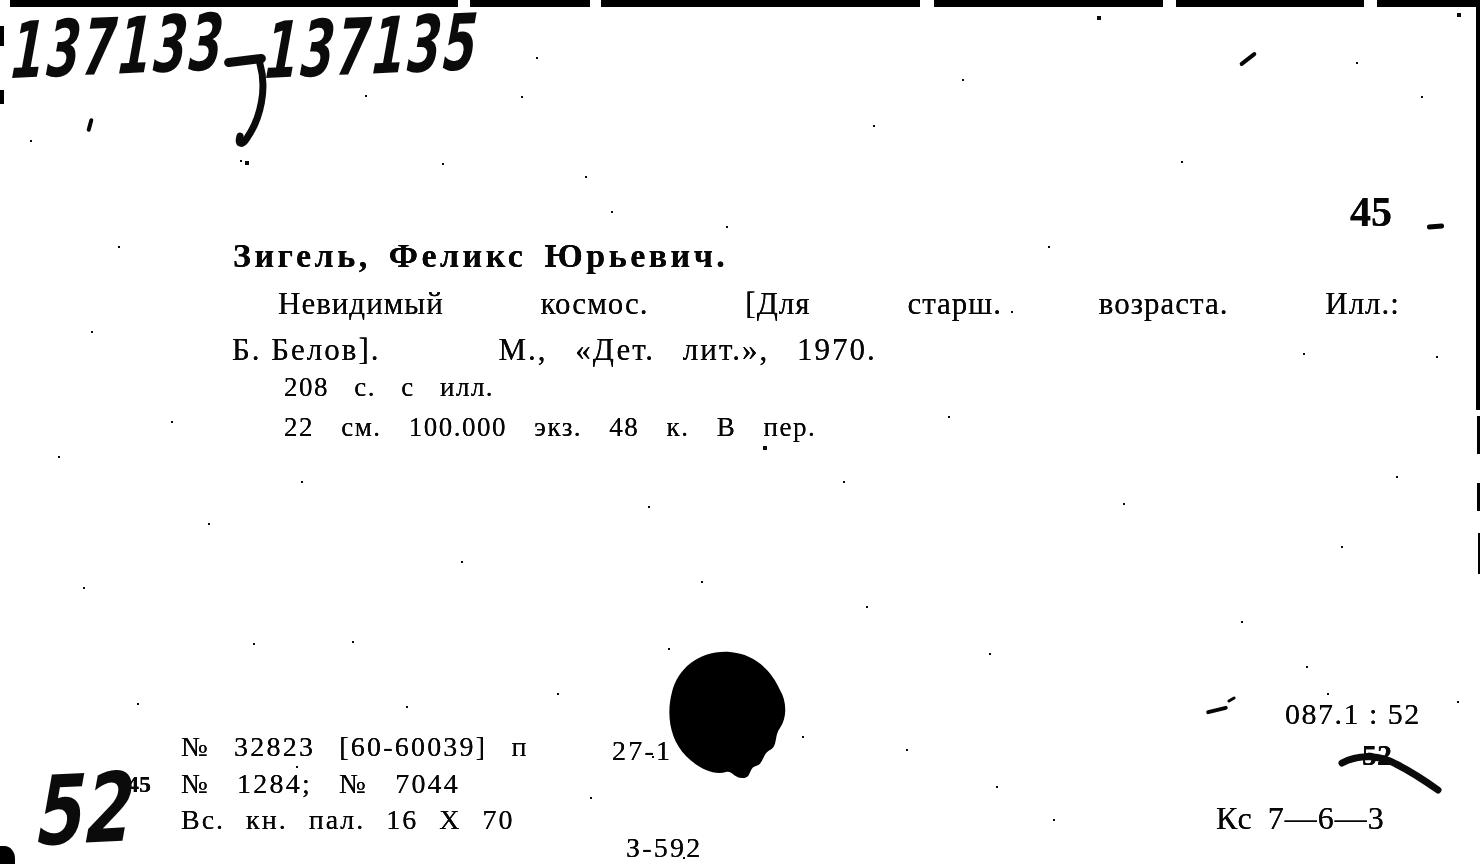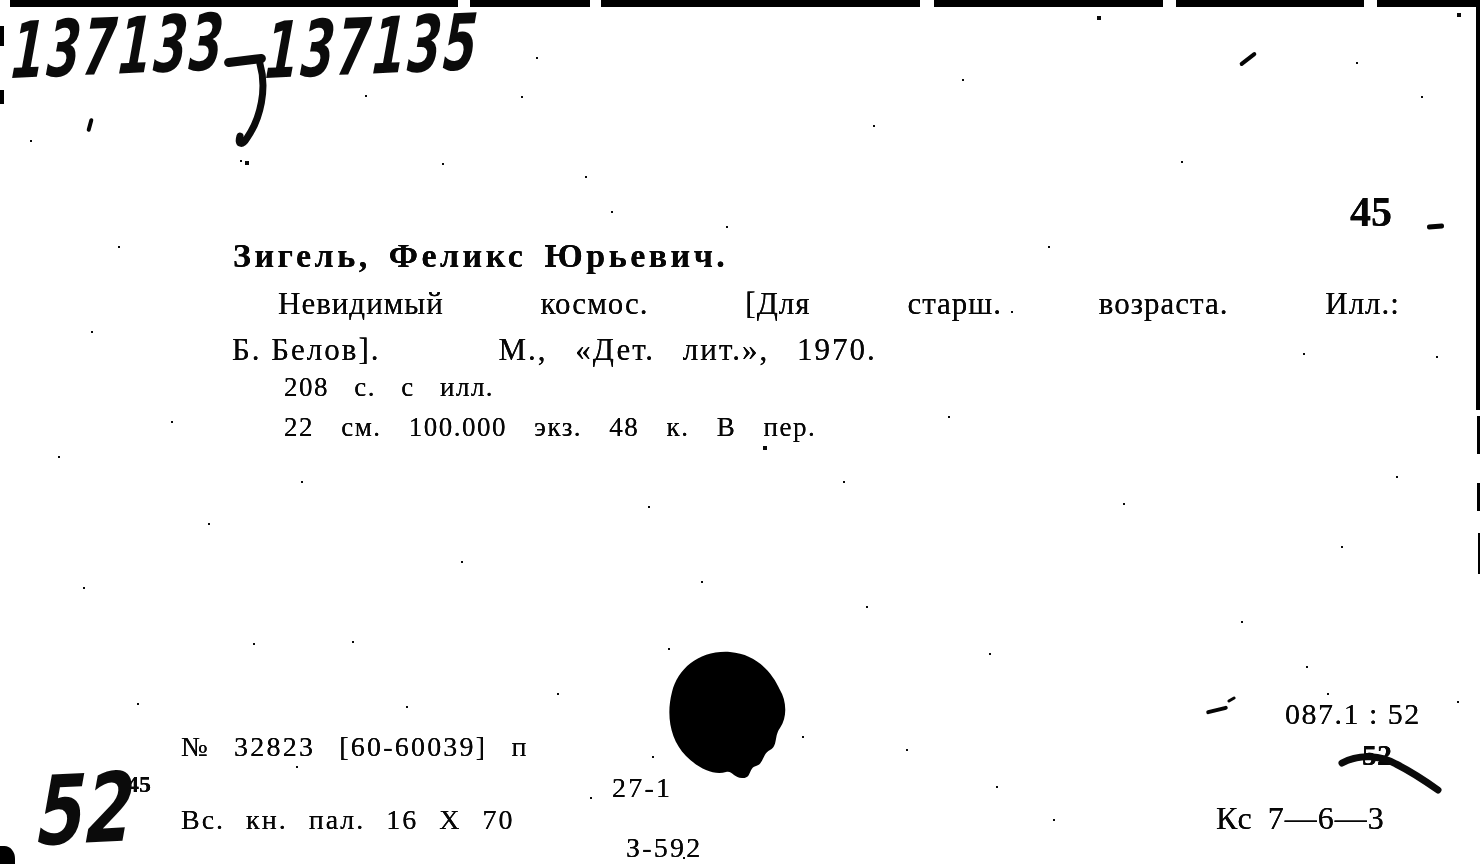--- a/index.html
+++ b/index.html
@@ -39,21 +39,21 @@
   .title2{left:232px;top:334px;font-size:31px;letter-spacing:2px;}
   .title2 .part2{margin-left:118px;word-spacing:18px;margin-top:36px;}
   .collation{left:284px;top:374px;font-size:27px;letter-spacing:1.5px;word-spacing:17px;}
   .formatln{left:284px;top:414px;font-size:27px;letter-spacing:1.5px;word-spacing:19px;}
   .tracing{left:287px;top:551px;font-size:29px;letter-spacing:1px;word-spacing:12px;}
 
   .corner-45{left:1350px;top:191px;font-size:42px;font-weight:700;}
 
   .reg{font-size:28px;letter-spacing:2.2px;}
   .reg1{left:181px;top:733px;word-spacing:15px;}
-  .reg1r{left:612px;top:737px;margin-top:37px;}
+  .reg1r{left:612px;top:737px;}
   .reg45{left:127px;top:772px;font-size:24px;font-weight:700;}
   .reg2{left:181px;top:770px;word-spacing:18px;}
   .reg3{left:181px;top:806px;word-spacing:12px;letter-spacing:2px;}
   .reg3r{left:626px;top:808px;margin-top:26px;}
 
   .udc{left:1253px;top:699px;font-size:30px;letter-spacing:1.5px;margin-left:32px;}
   .udc2{left:1362px;top:740px;font-size:30px;font-weight:700;}
   .series{left:1216px;top:802px;font-size:32px;word-spacing:6px;letter-spacing:1px;}
 
   .stroke{background:#050505;border-radius:2px;}
@@ -130,20 +130,21 @@
   <div class="abs print collation">208 с. с илл.</div>
   <div class="abs print formatln">22 см. 100.000 экз. 48 к. В пер.</div>
 
   <svg class="abs" style="left:662px;top:645px;" width="135" height="140" viewBox="0 0 135 140">
     <path d="M 68 7 C 38 5 16 23 10 47 C 4 70 8 95 24 111 C 36 123 52 131 64 127 C 70 125 72 133 80 133 C 90 134 86 123 94 121 C 102 119 100 109 108 105 C 116 101 112 91 118 83 C 126 71 124 55 118 45 C 110 27 94 9 68 7 Z" fill="#000"></path>
   </svg>
 
   <div class="abs print reg reg1">№ 32823 [60-60039] п</div>
   <div class="abs print reg reg1r">27-1</div>
   <div class="abs print reg45">45</div>
+  <div class="abs print reg reg2">№ 1284; № 7044</div>
   <div class="abs print reg reg3">Вс. кн. пал. 16 X 70</div>
   <div class="abs print reg reg3r">З-592</div>
 
   <div class="abs hw hw-52" style="left:40px;top:764px;">52</div>
 
   <div class="abs print udc">087.1 : 52</div>
   <div class="abs print udc2">52</div>
   <svg class="abs" style="left:1338px;top:752px;" width="105" height="42" viewBox="0 0 105 42">
     <path d="M 4 11 C 22 1 44 4 58 12 C 74 20 86 28 100 38" fill="none" stroke="#0b0b0b" stroke-width="7" stroke-linecap="round"></path>
   </svg>

